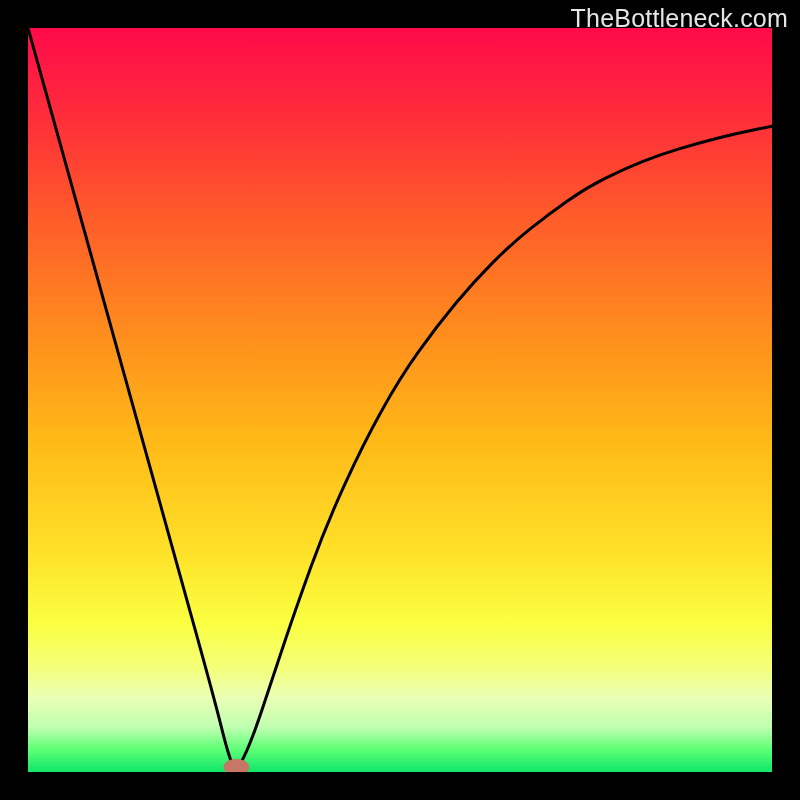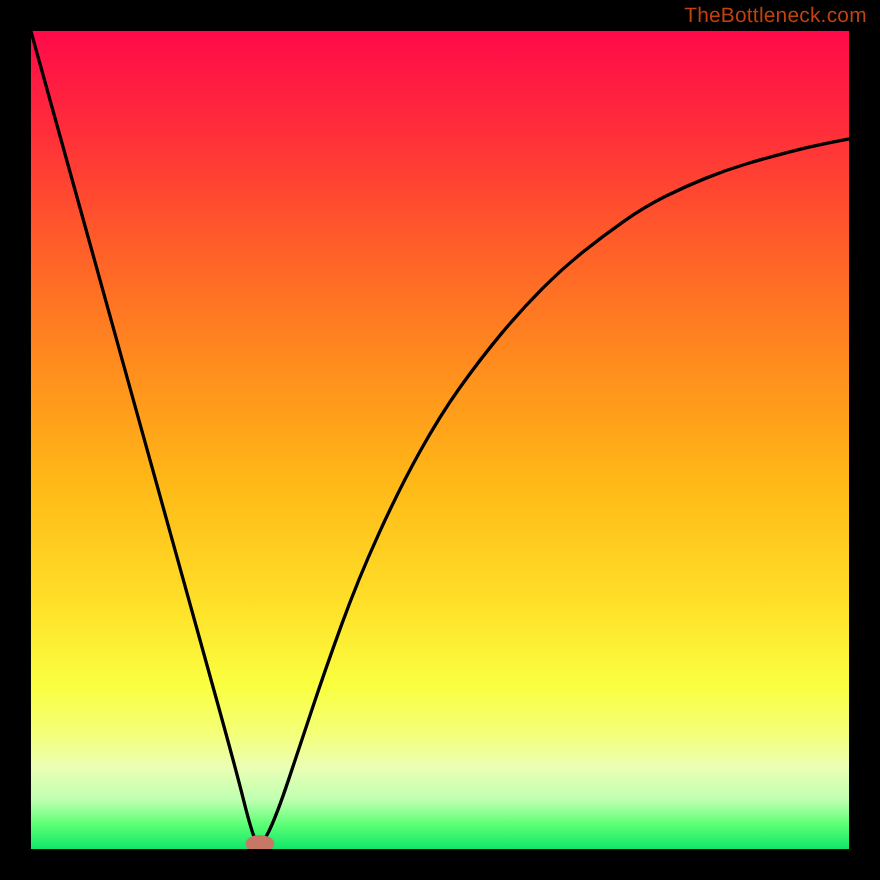--- a/index.html
+++ b/index.html
@@ -51,22 +51,22 @@
     position: absolute;
     left: 0;
     top: 0;
     width: 100%;
     height: 100%;
   }
   .attribution {
     position: absolute;
     top: 4px;
     right: 12px;
-    color: #c2410c;
-    font-size: 19px;
+    color: #e5e5e5;
+    font-size: 25px;
     font-weight: 500;
     letter-spacing: 0.2px;
   }
 </style>
 </head>
 <body>
 
 <div class="frame">
   <div class="plot-area">
     <div class="gradient"></div>

